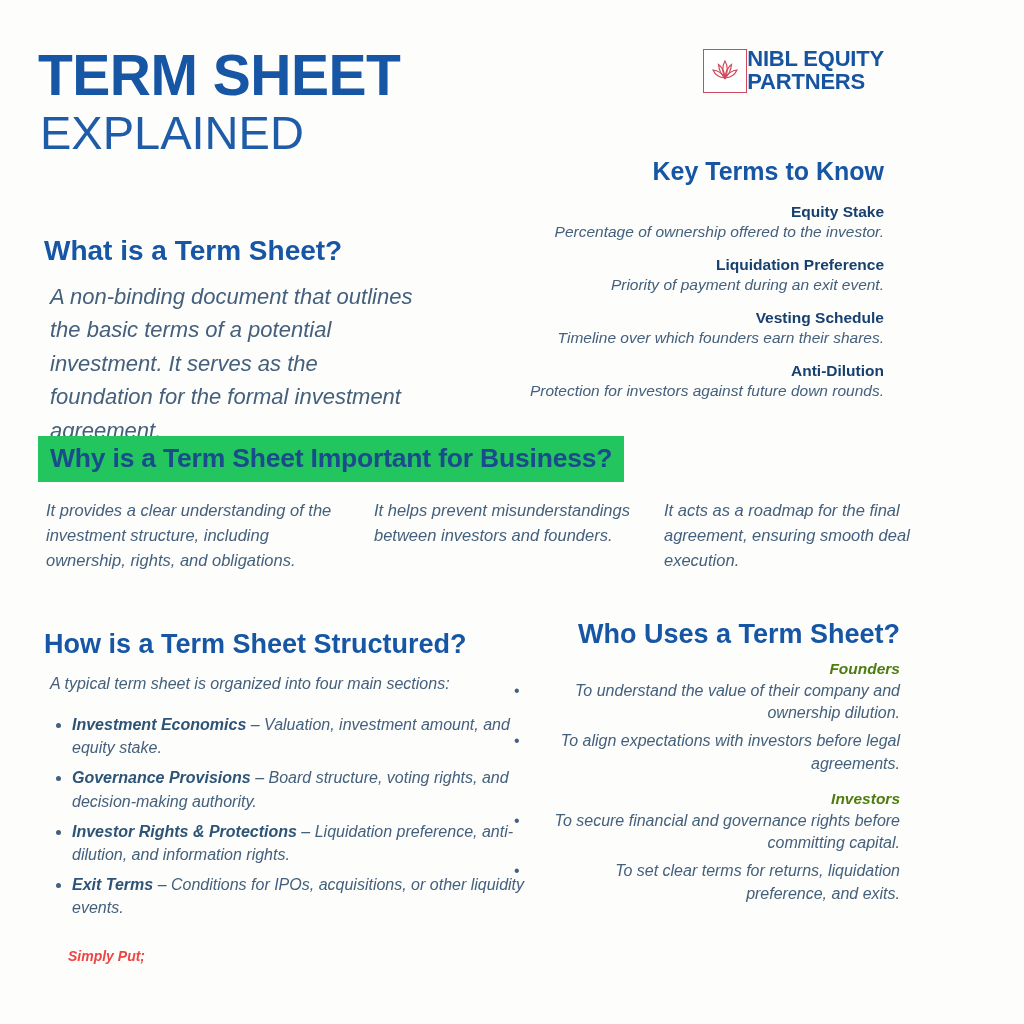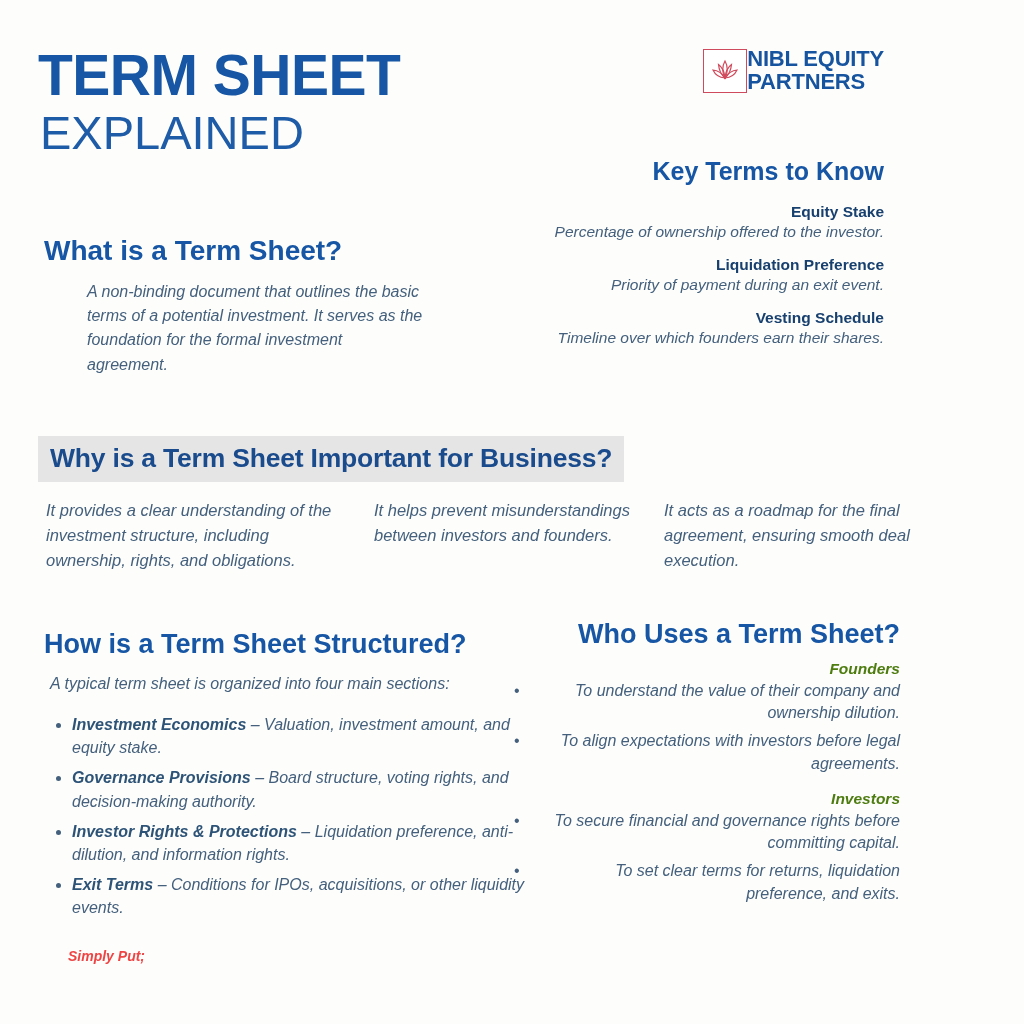--- a/index.html
+++ b/index.html
@@ -90,25 +90,24 @@
     position: absolute;
     left: 44px;
     top: 236px;
     width: 380px;
   }
   .what-block h2 {
     font-size: 28px;
     line-height: 1.1;
   }
   .what-block p {
-    font-size: 16px;
+    font-size: 22px;
     line-height: 1.52;
     margin-top: 13px;
     padding-left: 6px;
-    margin-left: 37px;
   }
 
   
   .key-terms {
     position: absolute;
     right: 52px;
     top: 158px;
     width: 400px;
     text-align: right;
   }
@@ -129,21 +128,21 @@
     font-style: italic;
     color: #44607d;
     line-height: 1.35;
   }
 
   
   .why-band {
     position: absolute;
     left: 38px;
     top: 436px;
-    background: #e5e5e5;
+    background: #22c55e;
     padding: 8px 12px 9px 12px;
     box-sizing: border-box;
   }
   .why-band h2 {
     font-size: 26.5px;
     color: #1a4b8c;
     font-weight: bold;
     margin: 0;
     letter-spacing: -0.2px;
     line-height: 1.1;
@@ -298,20 +297,24 @@
       <div class="kt-desc">Percentage of ownership offered to the investor.</div>
     </div>
     <div class="kt-item">
       <div class="kt-term">Liquidation Preference</div>
       <div class="kt-desc">Priority of payment during an exit event.</div>
     </div>
     <div class="kt-item">
       <div class="kt-term">Vesting Schedule</div>
       <div class="kt-desc">Timeline over which founders earn their shares.</div>
     </div>
+    <div class="kt-item">
+      <div class="kt-term">Anti-Dilution</div>
+      <div class="kt-desc">Protection for investors against future down rounds.</div>
+    </div>
   </div>
 
   <div class="why-band">
     <h2>Why is a Term Sheet Important for Business?</h2>
   </div>
 
   <div class="why-cols">
     <div class="why-col c1 body-it">It provides a clear understanding of the investment structure, including ownership, rights, and obligations.</div>
     <div class="why-col c2 body-it">It helps prevent misunderstandings between investors and founders.</div>
     <div class="why-col c3 body-it">It acts as a roadmap for the final agreement, ensuring smooth deal execution.</div>

